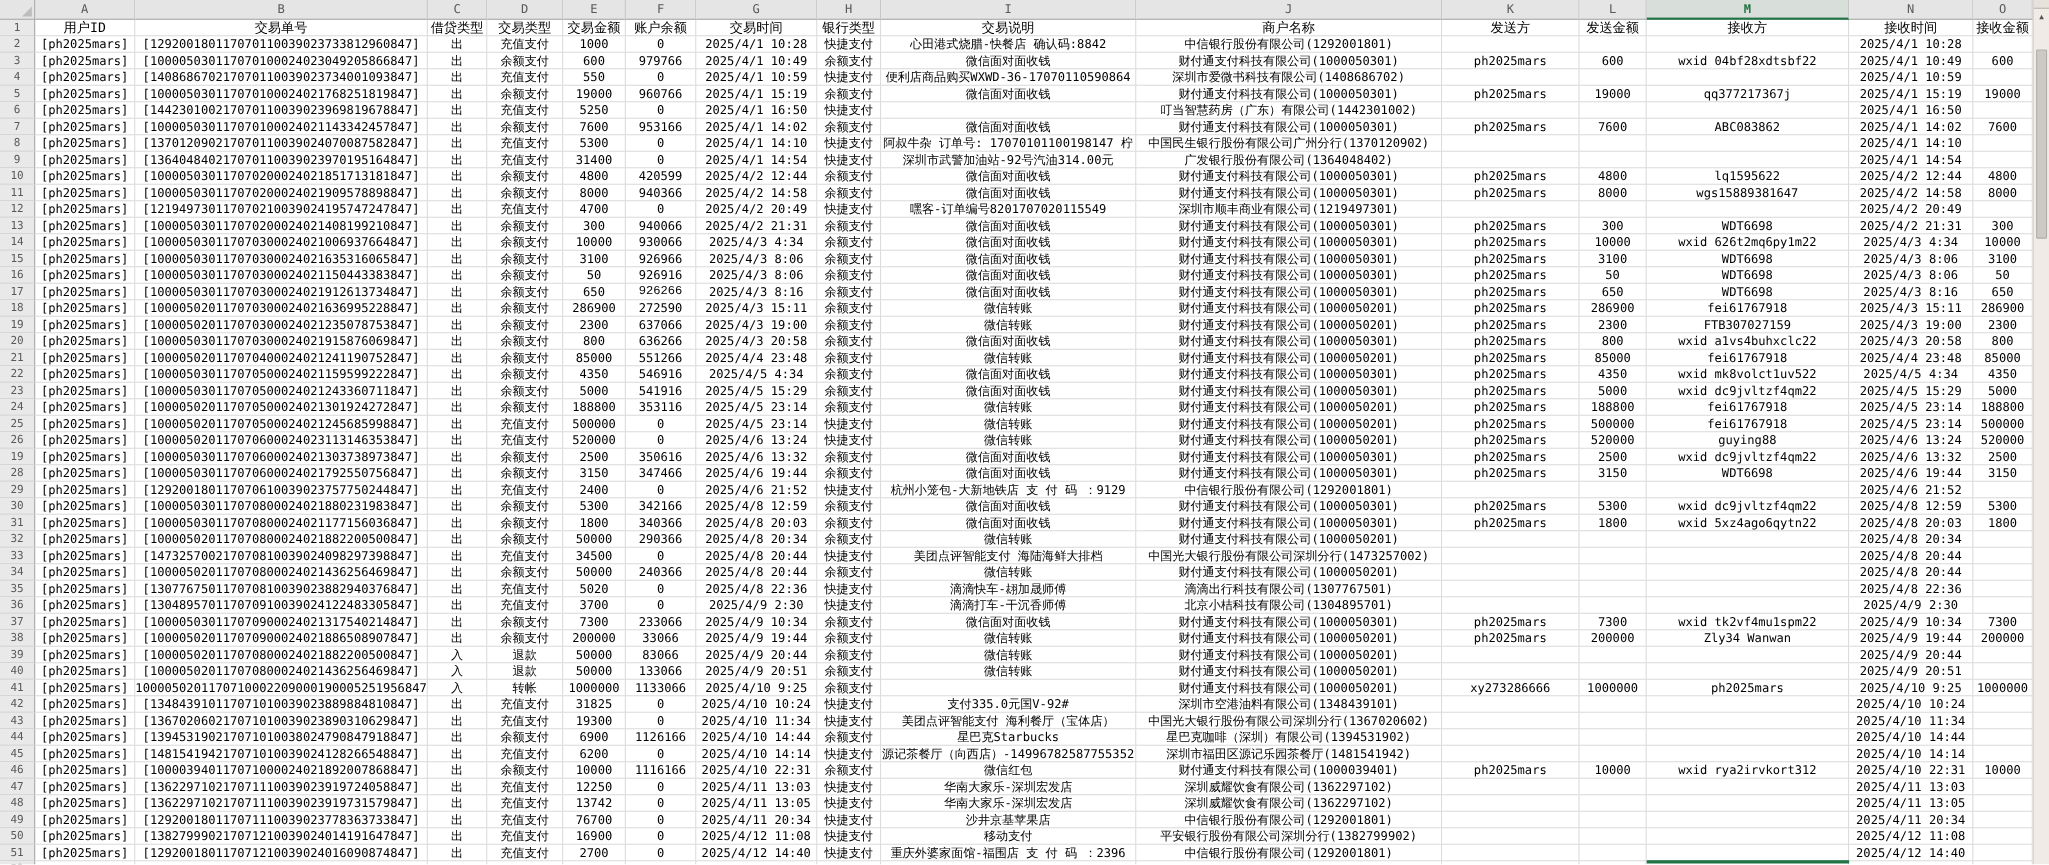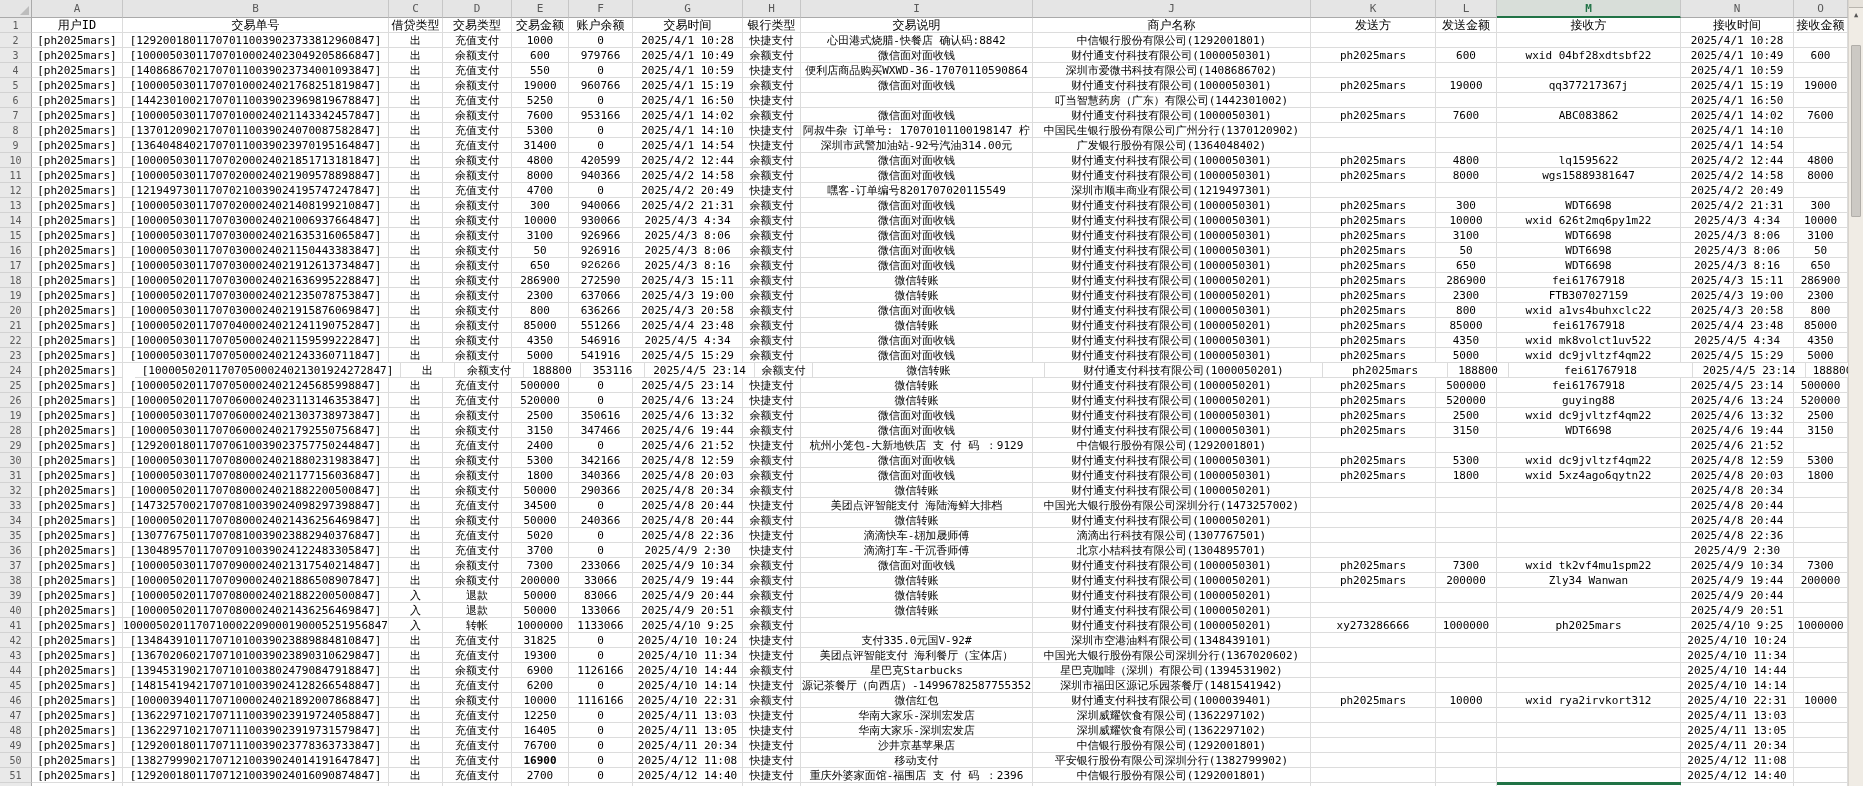--- a/index.html
+++ b/index.html
@@ -476,21 +476,21 @@
         <div class="cell" style="width: 278px;">财付通支付科技有限公司(1000050301)</div>
         <div class="cell" style="width: 125px;">ph2025mars</div>
         <div class="cell" style="width: 61px;">5000</div>
         <div class="cell" style="width: 184px;">wxid dc9jvltzf4qm22</div>
         <div class="cell" style="width: 113px;">2025/4/5 15:29</div>
         <div class="cell" style="width: 54px;">5000</div>
       </div>
       <div class="row">
         <div class="gutter">24</div>
         <div class="cell" style="width: 91px;">[ph2025mars]</div>
-        <div class="cell" style="width: 266px; margin-left: 12px;">[100005020117070500024021301924272847]</div>
+        <div class="cell" style="width: 266px;">[100005020117070500024021301924272847]</div>
         <div class="cell" style="width: 54px;">出</div>
         <div class="cell" style="width: 69px;">余额支付</div>
         <div class="cell" style="width: 57px;">188800</div>
         <div class="cell" style="width: 64px;">353116</div>
         <div class="cell" style="width: 110px;">2025/4/5 23:14</div>
         <div class="cell" style="width: 58px;">余额支付</div>
         <div class="cell" style="width: 232px;">微信转账</div>
         <div class="cell" style="width: 278px;">财付通支付科技有限公司(1000050201)</div>
         <div class="cell" style="width: 125px;">ph2025mars</div>
         <div class="cell" style="width: 61px;">188800</div>
@@ -911,21 +911,21 @@
         <div class="cell" style="width: 184px;"></div>
         <div class="cell" style="width: 113px;">2025/4/11 13:03</div>
         <div class="cell" style="width: 54px;"></div>
       </div>
       <div class="row">
         <div class="gutter">48</div>
         <div class="cell" style="width: 91px;">[ph2025mars]</div>
         <div class="cell" style="width: 266px;">[136229710217071110039023919731579847]</div>
         <div class="cell" style="width: 54px;">出</div>
         <div class="cell" style="width: 69px;">充值支付</div>
-        <div class="cell" style="width: 57px;">16405</div>
+        <div class="cell" style="width: 57px;">13742</div>
         <div class="cell" style="width: 64px;">0</div>
         <div class="cell" style="width: 110px;">2025/4/11 13:05</div>
         <div class="cell" style="width: 58px;">快捷支付</div>
         <div class="cell" style="width: 232px;">华南大家乐-深圳宏发店</div>
         <div class="cell" style="width: 278px;">深圳威耀饮食有限公司(1362297102)</div>
         <div class="cell" style="width: 125px;"></div>
         <div class="cell" style="width: 61px;"></div>
         <div class="cell" style="width: 184px;"></div>
         <div class="cell" style="width: 113px;">2025/4/11 13:05</div>
         <div class="cell" style="width: 54px;"></div>
@@ -947,21 +947,21 @@
         <div class="cell" style="width: 184px;"></div>
         <div class="cell" style="width: 113px;">2025/4/11 20:34</div>
         <div class="cell" style="width: 54px;"></div>
       </div>
       <div class="row">
         <div class="gutter">50</div>
         <div class="cell" style="width: 91px;">[ph2025mars]</div>
         <div class="cell" style="width: 266px;">[138279990217071210039024014191647847]</div>
         <div class="cell" style="width: 54px;">出</div>
         <div class="cell" style="width: 69px;">充值支付</div>
-        <div class="cell" style="width: 57px; font-weight: bold;">16900</div>
+        <div class="cell" style="width: 57px;">16900</div>
         <div class="cell" style="width: 64px;">0</div>
         <div class="cell" style="width: 110px;">2025/4/12 11:08</div>
         <div class="cell" style="width: 58px;">快捷支付</div>
         <div class="cell" style="width: 232px;">移动支付</div>
         <div class="cell" style="width: 278px;">平安银行股份有限公司深圳分行(1382799902)</div>
         <div class="cell" style="width: 125px;"></div>
         <div class="cell" style="width: 61px;"></div>
         <div class="cell" style="width: 184px;"></div>
         <div class="cell" style="width: 113px;">2025/4/12 11:08</div>
         <div class="cell" style="width: 54px;"></div>

